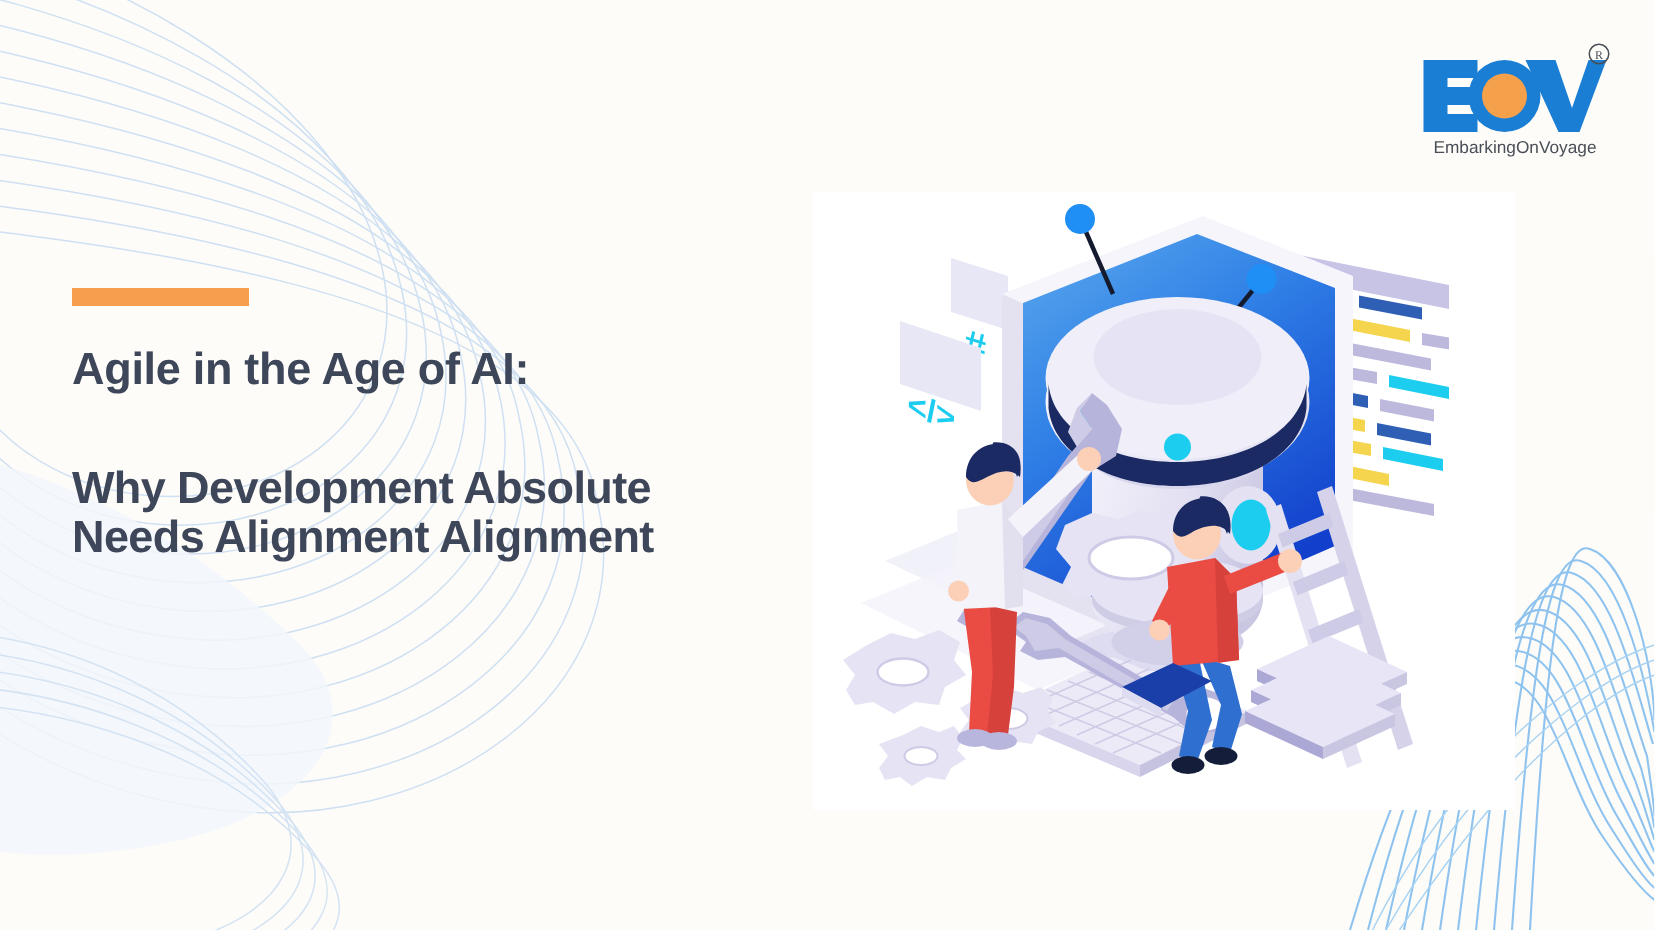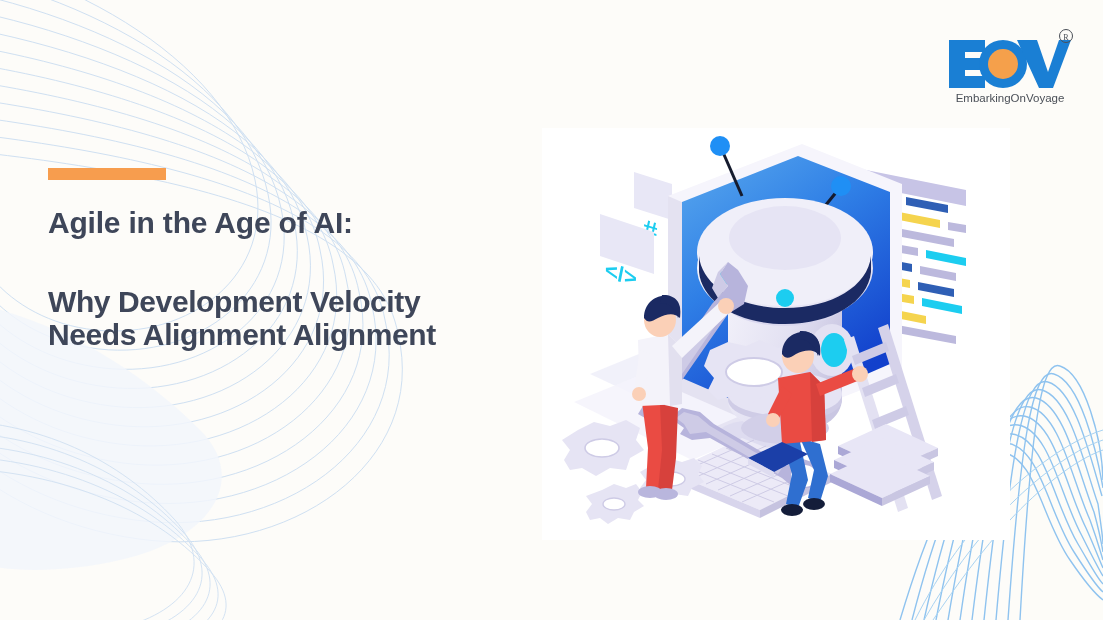--- a/index.html
+++ b/index.html
@@ -24,21 +24,21 @@
     position: absolute;
     inset: 0;
     pointer-events: none;
   }
   .bg-svg { display: block; width: 1103px; height: 620px; }
 
   
   .text-col {
     position: absolute;
     left: 48px;
-    top: 168px;
+    top: 192px;
     width: 460px;
     z-index: 6;
   }
   .accent-bar {
     width: 118px;
     height: 12px;
     background: #f79d4e;
     margin-bottom: 26px;
   }
   .headline {
@@ -140,21 +140,21 @@
         <path d="M1103,440 C1072,450 1034,480 1005,510 C976,540 948,578 924,620"></path>
         <path d="M1103,450 C1074,460 1038,490 1010,520 C982,550 956,586 933,620"></path>
       </g>
     </svg>
   </div>
 
   <div class="text-col">
     <div class="accent-bar"></div>
     <h1 class="headline">Agile in the Age of AI:</h1>
     <h2 class="subhead">
-      <span class="ln">Why Development Velocity</span>
+      <span class="ln">Why Development Absolute</span>
       <span class="ln">Needs Alignment Alignment</span>
     </h2>
   </div>
 
   <div class="illus-panel">
     <svg class="illus-svg" viewBox="0 0 468 412" xmlns="http://www.w3.org/2000/svg">
       <defs>
         <linearGradient id="screenGrad" x1="0" y1="0" x2="0.55" y2="1">
           <stop offset="0%" stop-color="#5aa9ee"></stop>
           <stop offset="45%" stop-color="#2f7fe6"></stop>

